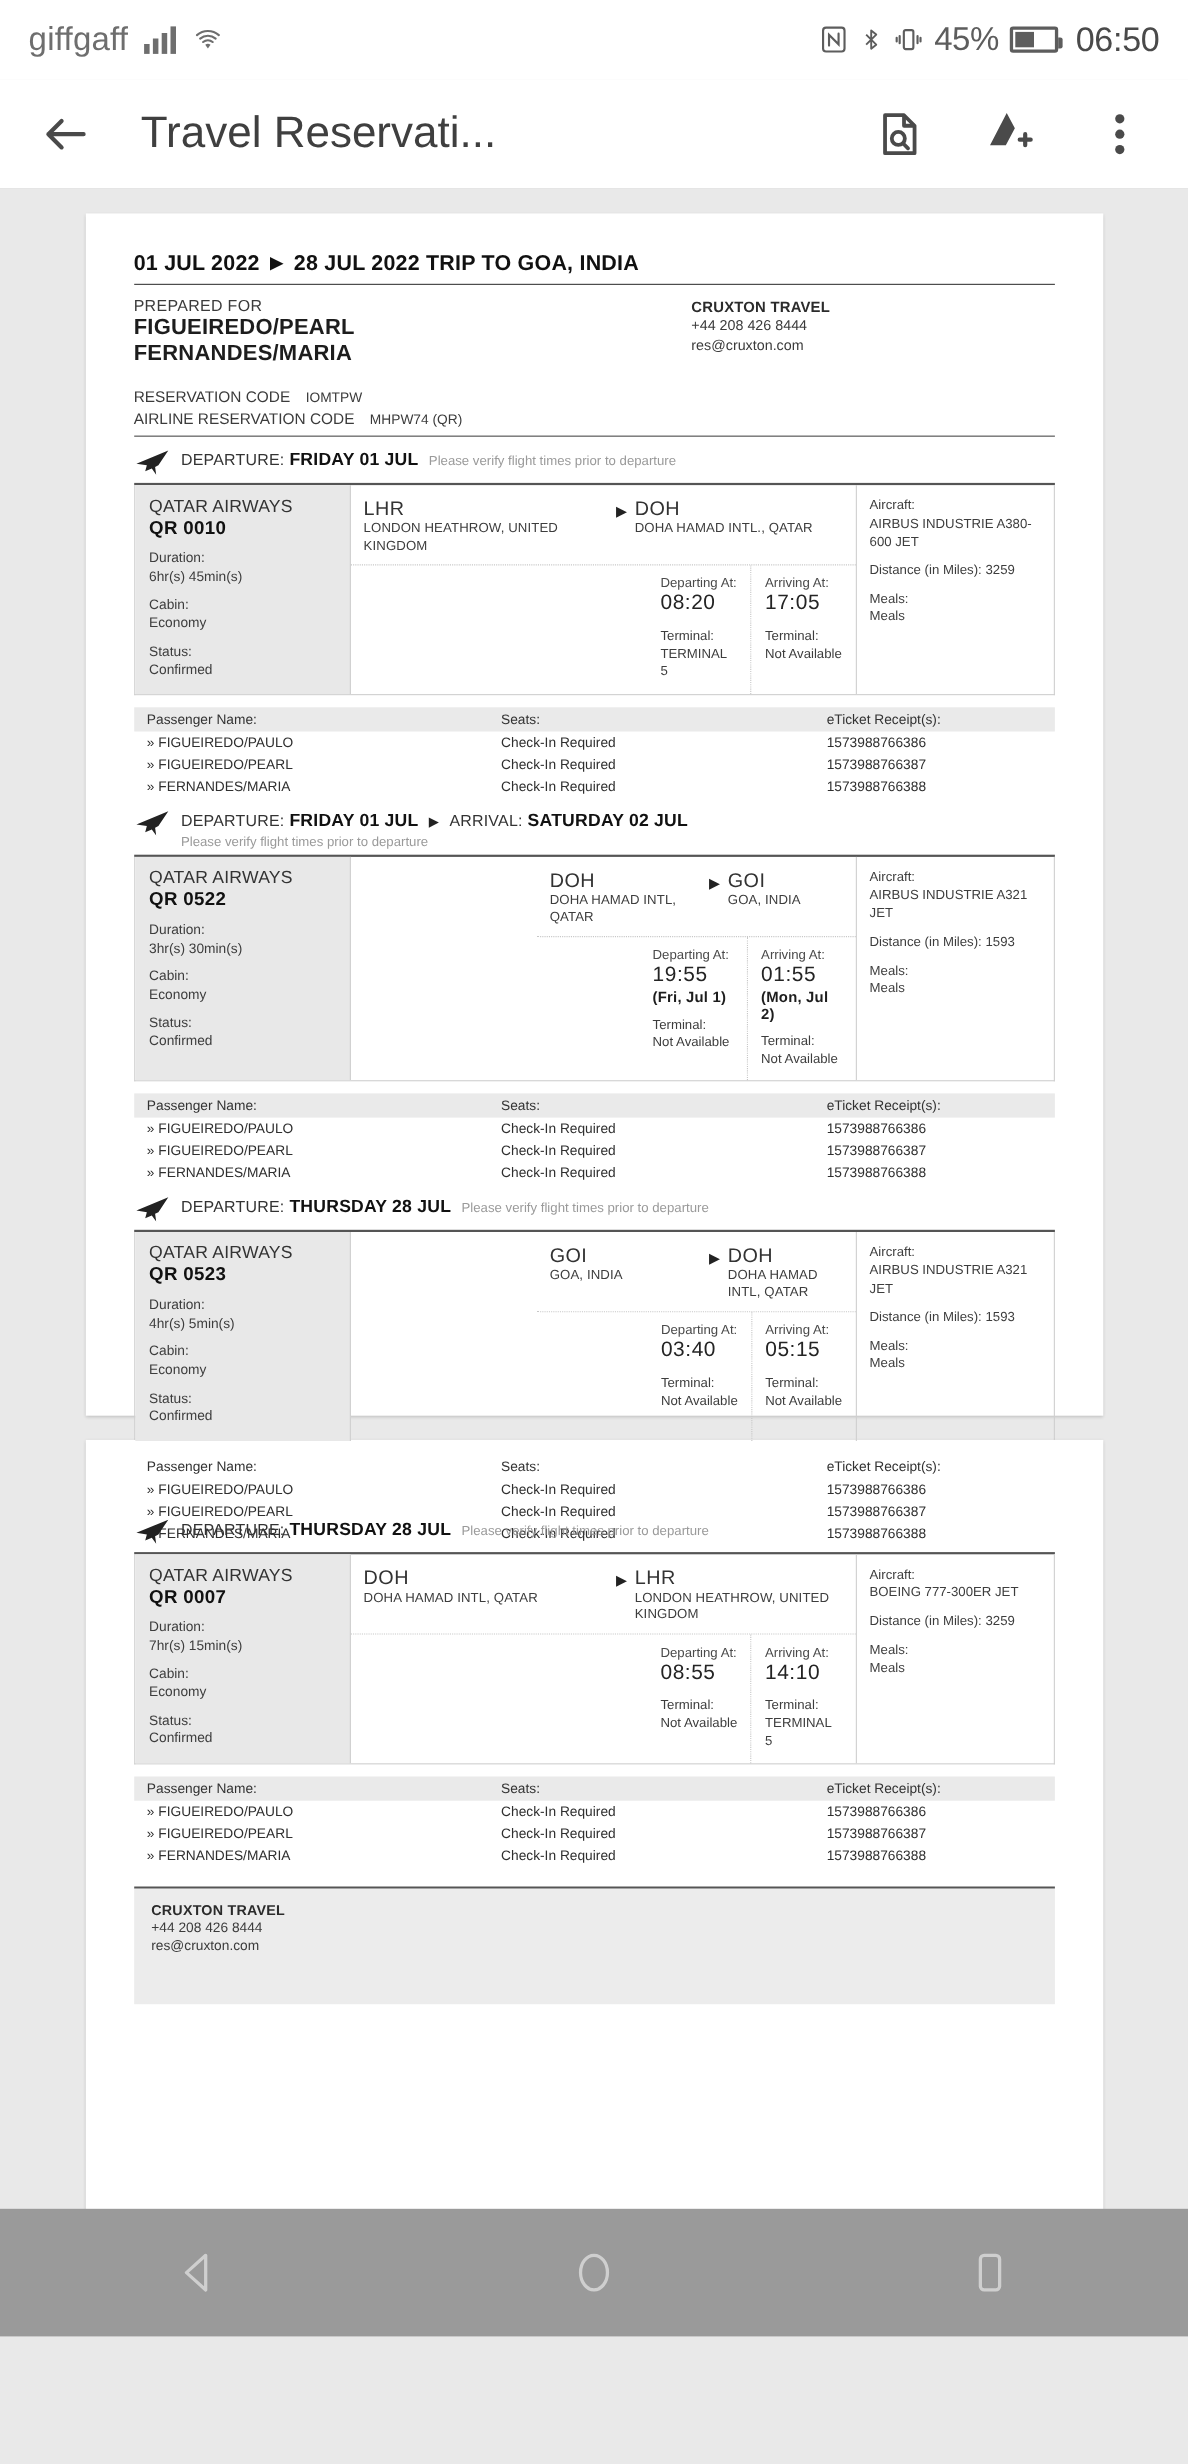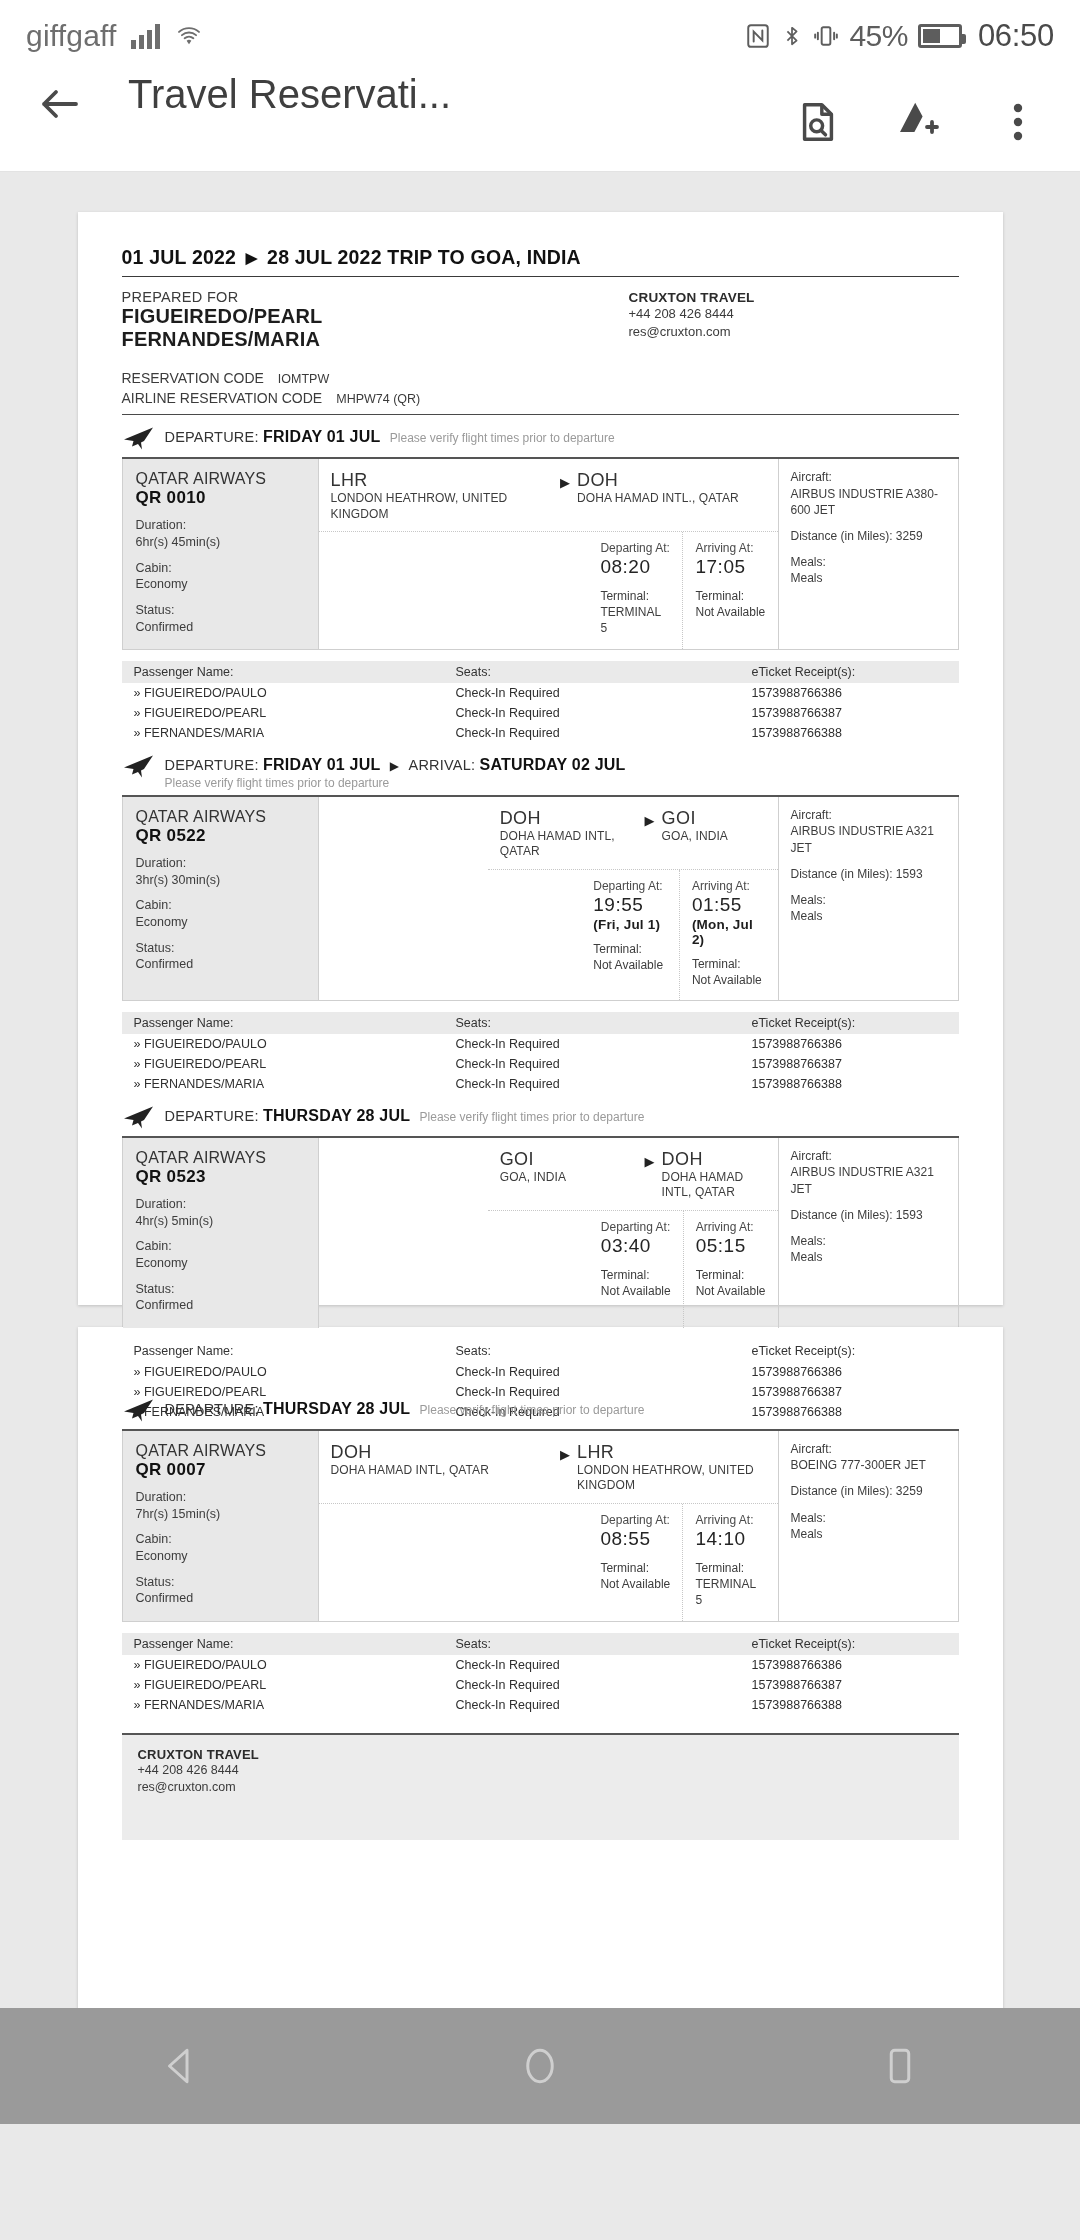--- a/index.html
+++ b/index.html
@@ -33,34 +33,34 @@
   .bars i:nth-child(4){ height: 25px; }
 
   
   .batt { width: 44px; height: 24px; border: 3px solid #5d5d5d; border-radius: 3px; position: relative; }
   .batt:after { content:""; position:absolute; right:-7px; top:7px; width:4px; height:10px; background:#5d5d5d; border-radius:0 2px 2px 0; }
   .batt span { position:absolute; left:2px; top:2px; bottom:2px; width:45%; background:#5d5d5d; }
 
   
   .appbar {
     height: 100px; background: #ffffff;
-    display: flex; 
+    display: flex; align-items: center;
     padding: 0 28px;
     border-bottom: 1px solid #e3e3e3;
   }
   .appbar .back { width: 64px; height: 64px; display:flex; align-items:center; justify-content:center; }
   .appbar .title {
     font-size: 40px; color: #3f3f3f; font-weight: 400;
     margin-left: 36px; white-space: nowrap; overflow: hidden;
   }
   .appbar .actions { margin-left: auto; display: flex; align-items: center; gap: 44px; padding-right: 6px; }
   .act { width: 56px; height: 56px; display: flex; align-items: center; justify-content: center; }
 
   
-  .scroll { height: 1952px; background: #e9e9e9; padding-top: 40px; position: relative; }
+  .scroll { height: 1952px; background: #e9e9e9; padding-top: 22px; position: relative; }
 
   .page {
     width: 925px; margin: 0 auto;
     background: #ffffff;
     box-shadow: 0 1px 3px rgba(0,0,0,.18);
     padding: 34px 44px 26px 44px;
   }
   .page.p1 { height: 1093px; }
   .page.p2 { margin-top: 22px; height: 760px; padding-top: 60px; }
 

